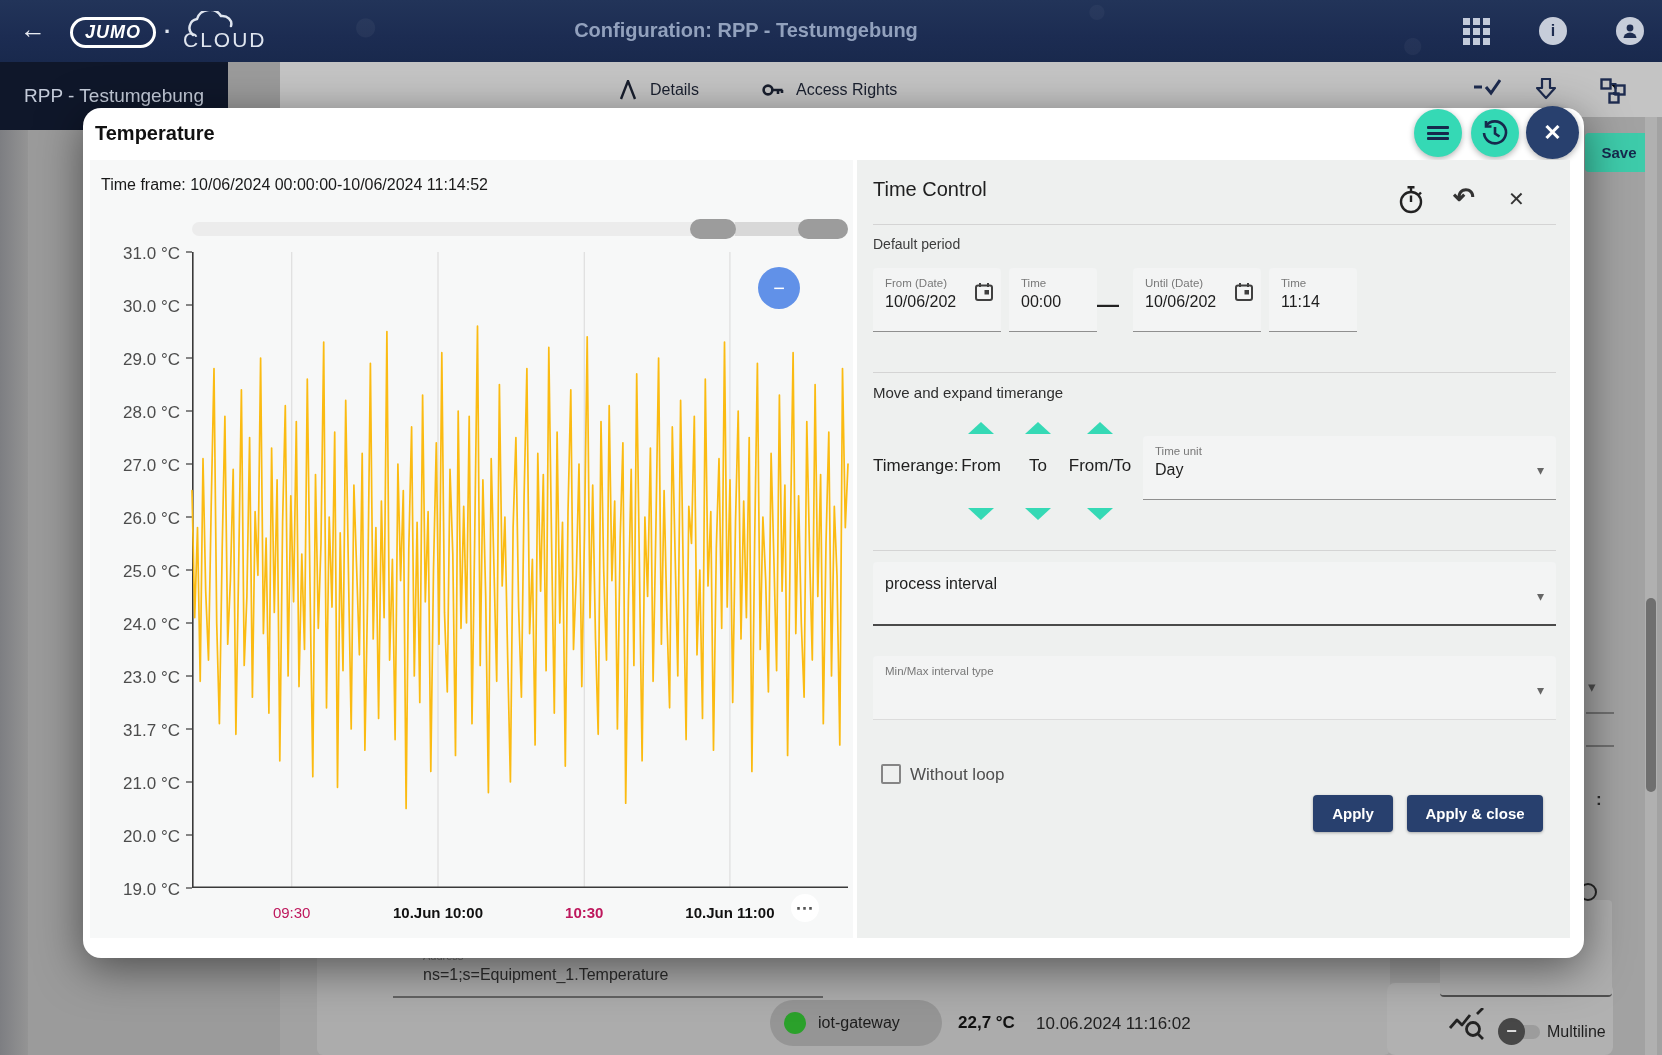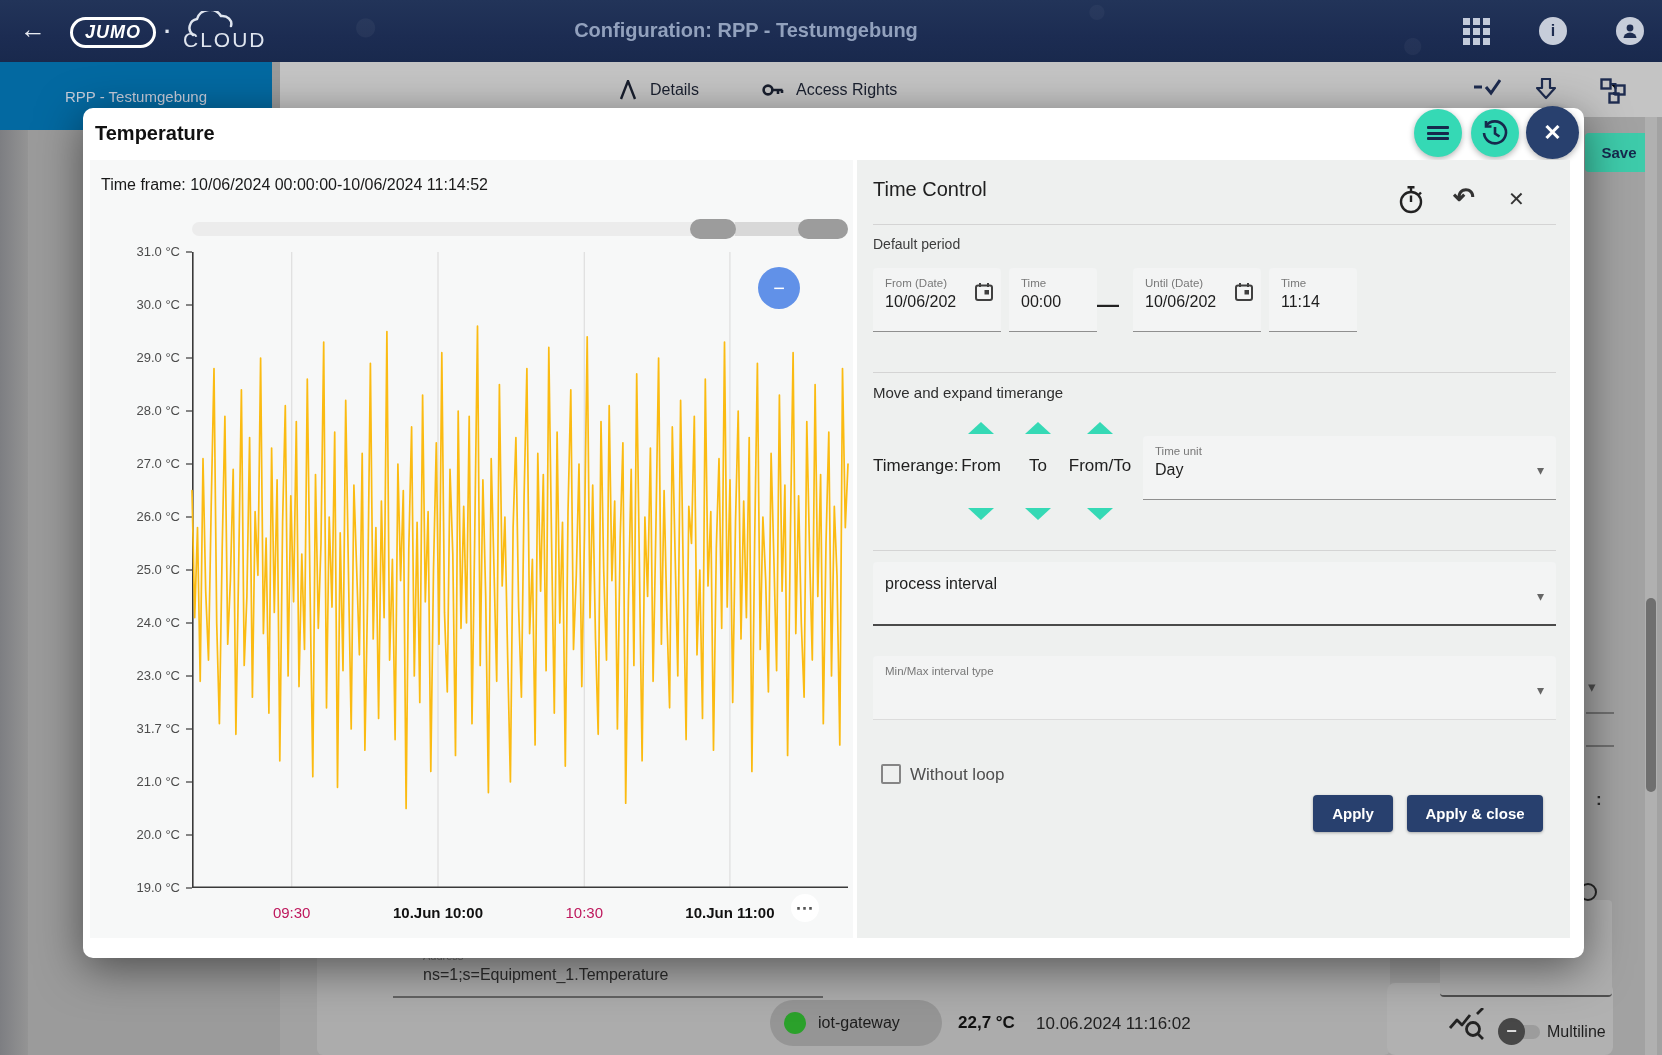--- a/index.html
+++ b/index.html
@@ -34,22 +34,22 @@
   
   .tabbar { left:280px; top:62px; width:1382px; height:55px; background:#c4c4c4; z-index:1; }
   .tab { position:absolute; top:0; height:55px; display:flex; align-items:center; gap:12px;
     color:#191f2e; font-size:16px; cursor:pointer; }
   .mini-ic { position:absolute; top:16px; cursor:pointer; }
 
   
   .sidebar { left:0; top:62px; width:280px; height:993px; background:#9b9b9b; z-index:1; }
   .sidebar-strip { position:absolute; left:0; top:0; width:28px; height:993px;
     background:linear-gradient(90deg,#7d7e82,#949494); }
-  .sidebar-head { position:absolute; left:0; top:0; width:272px; height:68px; background:#0369a1;
-    display:flex; align-items:center; justify-content:center; color:#c5ccda; font-size:15px; }
+  .sidebar-head { position:absolute; left:0; top:0; width:228px; height:68px; background:#0f172a;
+    display:flex; align-items:center; justify-content:center; color:#c5ccda; font-size:19px; }
   .side-item { position:absolute; left:28px; width:252px; height:65px; background:#b2b2b2;
     border:1px solid #7f7f7f; display:flex; align-items:center; gap:10px; padding-left:8px;
     color:#101010; font-size:16px; font-weight:bold; cursor:pointer; }
 
   
   .save-btn { left:1585px; top:133px; width:68px; height:39px; background:#3ecbaa; color:#16294d;
     border-radius:4px; display:flex; align-items:center; justify-content:center;
     font-size:15px; font-weight:bold; z-index:1; cursor:pointer; }
   .bg-card { background:#acacac; border-radius:6px; z-index:0; }
   .addr-label { left:423px; top:950px; font-size:11px; color:#6d6d6d; z-index:1; }
@@ -76,38 +76,38 @@
   .edge-line1 { left:1586px; top:712px; width:28px; height:1.5px; background:#6f6f6f; z-index:1; }
   .edge-line2 { left:1586px; top:745px; width:28px; height:1.5px; background:#6f6f6f; z-index:1; }
   .edge-colon { left:1596px; top:790px; font-size:17px; font-weight:bold; color:#2c2c2c; z-index:1; }
   .edge-ring { left:1579px; top:883px; width:18px; height:18px; border:2.5px solid #242424;
     border-radius:50%; z-index:1; }
   .scroll-track { left:1645px; top:117px; width:12px; height:938px; background:#b0b0b0; z-index:1; }
   .scroll-thumb { position:absolute; left:1px; top:481px; width:10px; height:194px;
     background:#6f6f6f; border-radius:5px; cursor:pointer; }
 
   
-  .modal { left:83px; top:108px; width:1501px; height:850px; background:#fff; border-radius:10px;
+  .modal { left:83px; top:108px; width:1501px; height:850px; background:#fff; border-radius:18px;
     box-shadow:0 10px 45px rgba(0,0,0,.5); z-index:10; }
   .modal-title { position:absolute; left:12px; top:14px; font-size:20px; font-weight:bold; color:#111; }
   .fab { position:absolute; border-radius:50%; display:flex; align-items:center; justify-content:center;
     cursor:pointer; box-shadow:0 2px 6px rgba(0,0,0,.3); }
   .fab-teal { background:#35d9b5; width:48px; height:48px; top:1px; }
   .fab-navy { background:#28406e; width:53px; height:53px; top:-2px; color:#fff; font-size:22px; font-weight:bold; }
   .fab-list i { display:block; width:22px; height:3px; background:#16294d; margin:2.5px 0; border-radius:1px;}
 
   
   .chart-card { position:absolute; left:7px; top:52px; width:763px; height:778px; background:#f7f8f8; }
   .timeframe { position:absolute; left:11px; top:16px; font-size:16px; color:#191919; }
   .slider-track { position:absolute; left:102px; top:62px; width:656px; height:14px; border-radius:7px; background:#ececec; }
   .slider-mid { position:absolute; left:645px; top:62px; width:66px; height:14px; background:#d8d8d8; }
   .slider-handle { position:absolute; top:59px; height:20px; border-radius:10px; background:#9c9c9c; cursor:grab; }
   .plot-svg { position:absolute; left:102px; top:92px; overflow:visible; }
   .ylabels { position:absolute; left:0; top:0; width:96px; height:778px; }
-  .ylab { position:absolute; right:6px; width:88px; text-align:right; font-size:13px; color:#4c4c4c; }
+  .ylab { position:absolute; right:6px; width:88px; text-align:right; font-size:17px; color:#4c4c4c; }
   .xlabels { position:absolute; left:102px; top:744px; width:656px; height:22px; }
   .xlab { position:absolute; transform:translateX(-50%); font-size:15px; color:#be185d; white-space:nowrap; }
   .xlab.bold { font-weight:bold; color:#111; }
   .zoom-out-btn { position:absolute; left:668px; top:107px; width:42px; height:42px; border-radius:50%;
     background:#6191e8; color:#fff; display:flex; align-items:center; justify-content:center;
     font-size:20px; cursor:pointer; }
   .dots-btn { position:absolute; left:701px; top:734px; width:28px; height:28px; border-radius:50%;
     background:#fff; color:#555; display:flex; align-items:center; justify-content:center;
     font-size:18px; font-weight:bold; letter-spacing:1px; cursor:pointer; }
 
@@ -360,21 +360,21 @@
           <line x1="-6" y1="212.0" x2="0" y2="212.0" stroke="#3a3a3a" stroke-width="1.2"></line>
           <line x1="-6" y1="159.0" x2="0" y2="159.0" stroke="#3a3a3a" stroke-width="1.2"></line>
           <line x1="-6" y1="106.0" x2="0" y2="106.0" stroke="#3a3a3a" stroke-width="1.2"></line>
           <line x1="-6" y1="53.0" x2="0" y2="53.0" stroke="#3a3a3a" stroke-width="1.2"></line>
           <line x1="-6" y1="0.0" x2="0" y2="0.0" stroke="#3a3a3a" stroke-width="1.2"></line>
           <polyline points="0.0,238.5 2.7,365.7 5.5,275.6 8.2,429.3 11.0,206.7 13.7,339.2 16.5,408.1 19.2,254.4 22.0,116.6 24.7,371.0 27.4,471.7 30.2,296.8 32.9,164.3 35.7,392.2 38.4,328.6 41.2,217.3 43.9,482.3 46.7,312.7 49.4,137.8 52.2,413.4 54.9,344.5 57.6,185.5 60.4,445.2 63.1,259.7 65.9,323.3 68.6,106.0 71.4,381.6 74.1,286.2 76.9,461.1 79.6,196.1 82.3,360.4 85.1,227.9 87.8,508.8 90.6,270.3 93.3,153.7 96.1,424.0 98.8,243.8 101.6,349.8 104.3,169.6 107.0,434.6 109.8,302.1 112.5,397.5 115.3,127.2 118.0,333.9 120.8,524.7 123.5,222.6 126.3,376.3 129.0,291.5 131.7,90.1 134.5,455.8 137.2,265.0 140.0,355.1 142.7,180.2 145.5,535.3 148.2,280.9 151.0,418.7 153.7,148.4 156.5,323.3 159.2,477.0 161.9,233.2 164.7,318.0 167.4,402.8 170.2,201.4 172.9,498.2 175.7,339.2 178.4,111.3 181.2,386.9 183.9,275.6 186.6,466.4 189.4,249.1 192.1,365.7 194.9,79.5 197.6,408.1 200.4,307.4 203.1,487.6 205.9,212.0 208.6,328.6 211.3,238.5 214.1,556.5 216.8,296.8 219.6,174.9 222.3,424.0 225.1,270.3 227.8,450.5 230.6,143.1 233.3,349.8 236.1,259.7 238.8,519.4 241.5,318.0 244.3,190.8 247.0,392.2 249.8,100.7 252.5,360.4 255.3,439.9 258.0,217.3 260.8,302.1 263.5,503.5 266.2,159.0 269.0,376.3 271.7,254.4 274.5,371.0 277.2,164.3 280.0,471.7 282.7,286.2 285.5,74.2 288.2,413.4 290.9,227.9 293.7,344.5 296.4,540.6 299.2,206.7 301.9,312.7 304.7,429.3 307.4,132.5 310.2,333.9 312.9,265.0 315.6,402.8 318.4,530.0 321.1,275.6 323.9,185.5 326.6,355.1 329.4,445.2 332.1,243.8 334.9,116.6 337.6,381.6 340.4,307.4 343.1,492.9 345.8,201.4 348.6,339.2 351.3,222.6 354.1,418.7 356.8,95.4 359.6,291.5 362.3,461.1 365.1,180.2 367.8,371.0 370.5,270.3 373.3,514.1 376.0,259.7 378.8,137.8 381.5,397.5 384.3,323.3 387.0,212.0 389.8,434.6 392.5,280.9 395.2,84.8 398.0,365.7 400.7,233.2 403.5,386.9 406.2,482.3 409.0,169.6 411.7,318.0 414.5,408.1 417.2,153.7 419.9,328.6 422.7,249.1 425.4,477.0 428.2,286.2 430.9,190.8 433.7,551.2 436.4,349.8 439.2,217.3 441.9,413.4 444.7,121.9 447.4,312.7 450.1,508.8 452.9,265.0 455.6,344.5 458.4,196.1 461.1,429.3 463.9,275.6 466.6,106.0 469.4,392.2 472.1,238.5 474.8,360.4 477.6,455.8 480.3,174.9 483.1,302.1 485.8,424.0 488.6,148.4 491.3,323.3 494.1,487.6 496.8,254.4 499.5,291.5 502.3,164.3 505.0,402.8 507.8,318.0 510.5,466.4 513.3,127.2 516.0,333.9 518.8,259.7 521.5,498.2 524.3,296.8 527.0,206.7 529.7,376.3 532.5,90.1 535.2,355.1 538.0,227.9 540.7,450.5 543.5,270.3 546.2,159.0 549.0,386.9 551.7,249.1 554.4,365.7 557.2,185.5 559.9,519.4 562.7,286.2 565.4,111.3 568.2,397.5 570.9,265.0 573.7,328.6 576.4,439.9 579.1,201.4 581.9,307.4 584.6,418.7 587.4,143.1 590.1,339.2 592.9,233.2 595.6,503.5 598.4,280.9 601.1,100.7 603.8,381.6 606.6,243.8 609.3,371.0 612.1,445.2 614.8,169.6 617.6,302.1 620.3,408.1 623.1,132.5 625.8,344.5 628.6,222.6 631.3,471.7 634.0,291.5 636.8,180.2 639.5,424.0 642.3,254.4 645.0,323.3 647.8,492.9 650.5,116.6 653.3,275.6 656.0,212.0" fill="none" stroke="#FBBB12" stroke-width="1.7" stroke-linejoin="round" stroke-linecap="round"></polyline>
         </svg>
       <div class="xlabels">
           <span class="xlab" style="left: 99.712px;">09:30</span>
           <span class="xlab bold" style="left: 246px;">10.Jun 10:00</span>
-          <span class="xlab" style="left: 392.288px;">10:30</span>
+          <span class="xlab" style="left: 392.288px; font-weight: bold;">10:30</span>
           <span class="xlab bold" style="left: 537.92px;">10.Jun 11:00</span>
         </div>
 
       <div class="zoom-out-btn">
         <span>−</span>
       </div>
       <div class="dots-btn">
         <span>⋯</span>
       </div>
     </div>

